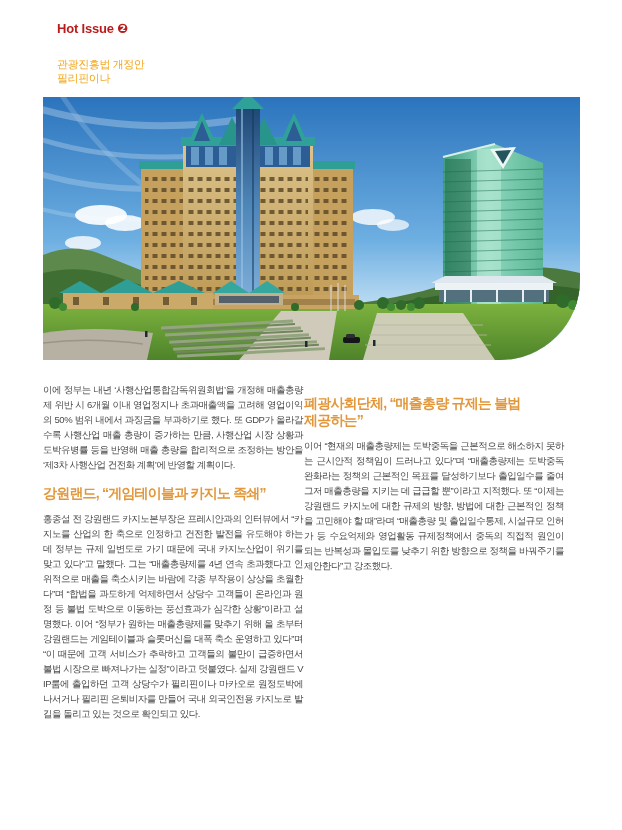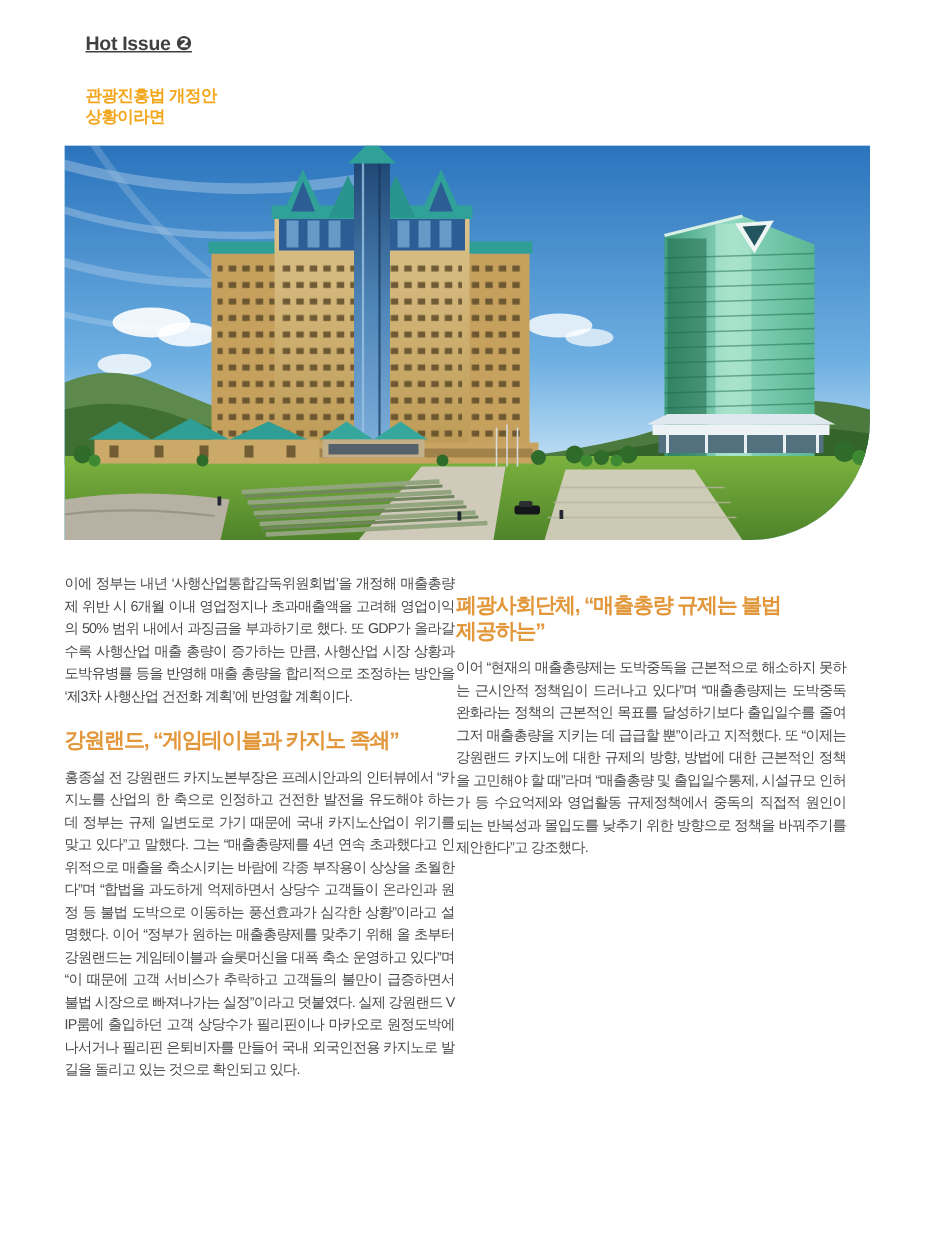--- a/index.html
+++ b/index.html
@@ -2,24 +2,24 @@
 <html><head>
 <meta charset="utf-8">
 <style>
   html,body{margin:0;padding:0;background:#ffffff;}
   .page{
     position:relative;width:622px;height:830px;background:#ffffff;
     font-family:"Liberation Sans","DejaVu Sans",sans-serif;overflow:hidden;
   }
   .issue-label{
     position:absolute;left:57px;top:21px;font-size:13px;font-weight:bold;
-    color:#404040;letter-spacing:-0.2px;text-decoration:underline;
+    color:#b91c1c;letter-spacing:-0.2px;
   }
   .subtitle{
-    position:absolute;left:57px;top:57px;font-size:11px;font-weight:bold;
+    position:absolute;left:57px;top:57px;font-size:11px;font-weight:normal;
     color:#f2a71d;line-height:14px;letter-spacing:-0.4px;
   }
   .photo-wrap{
     position:absolute;left:43px;top:97px;width:537px;height:263px;
     border-radius:0 0 80px 0;overflow:hidden;background:#7fb8e8;
   }
   .photo-wrap svg{display:block;}
   .article{
     position:absolute;left:43px;top:382px;width:537px;display:flex;gap:1px;
   }
@@ -35,21 +35,21 @@
 </style>
 </head>
 <body>
 
 <div class="page">
 
   <div class="issue-label">Hot Issue ❷</div>
 
   <div class="subtitle">
     <div>관광진흥법 개정안</div>
-    <div>상황이라면</div>
+    <div>필리핀이나</div>
   </div>
 
   <div class="photo-wrap">
     <svg viewBox="0 0 537 263" width="537" height="263" preserveAspectRatio="none">
       <defs>
         <linearGradient id="sky" x1="0" y1="0" x2="0" y2="1">
           <stop offset="0" stop-color="#2b74bd"></stop>
           <stop offset="0.55" stop-color="#6fb0e2"></stop>
           <stop offset="0.85" stop-color="#cfe7f7"></stop>
         </linearGradient>

